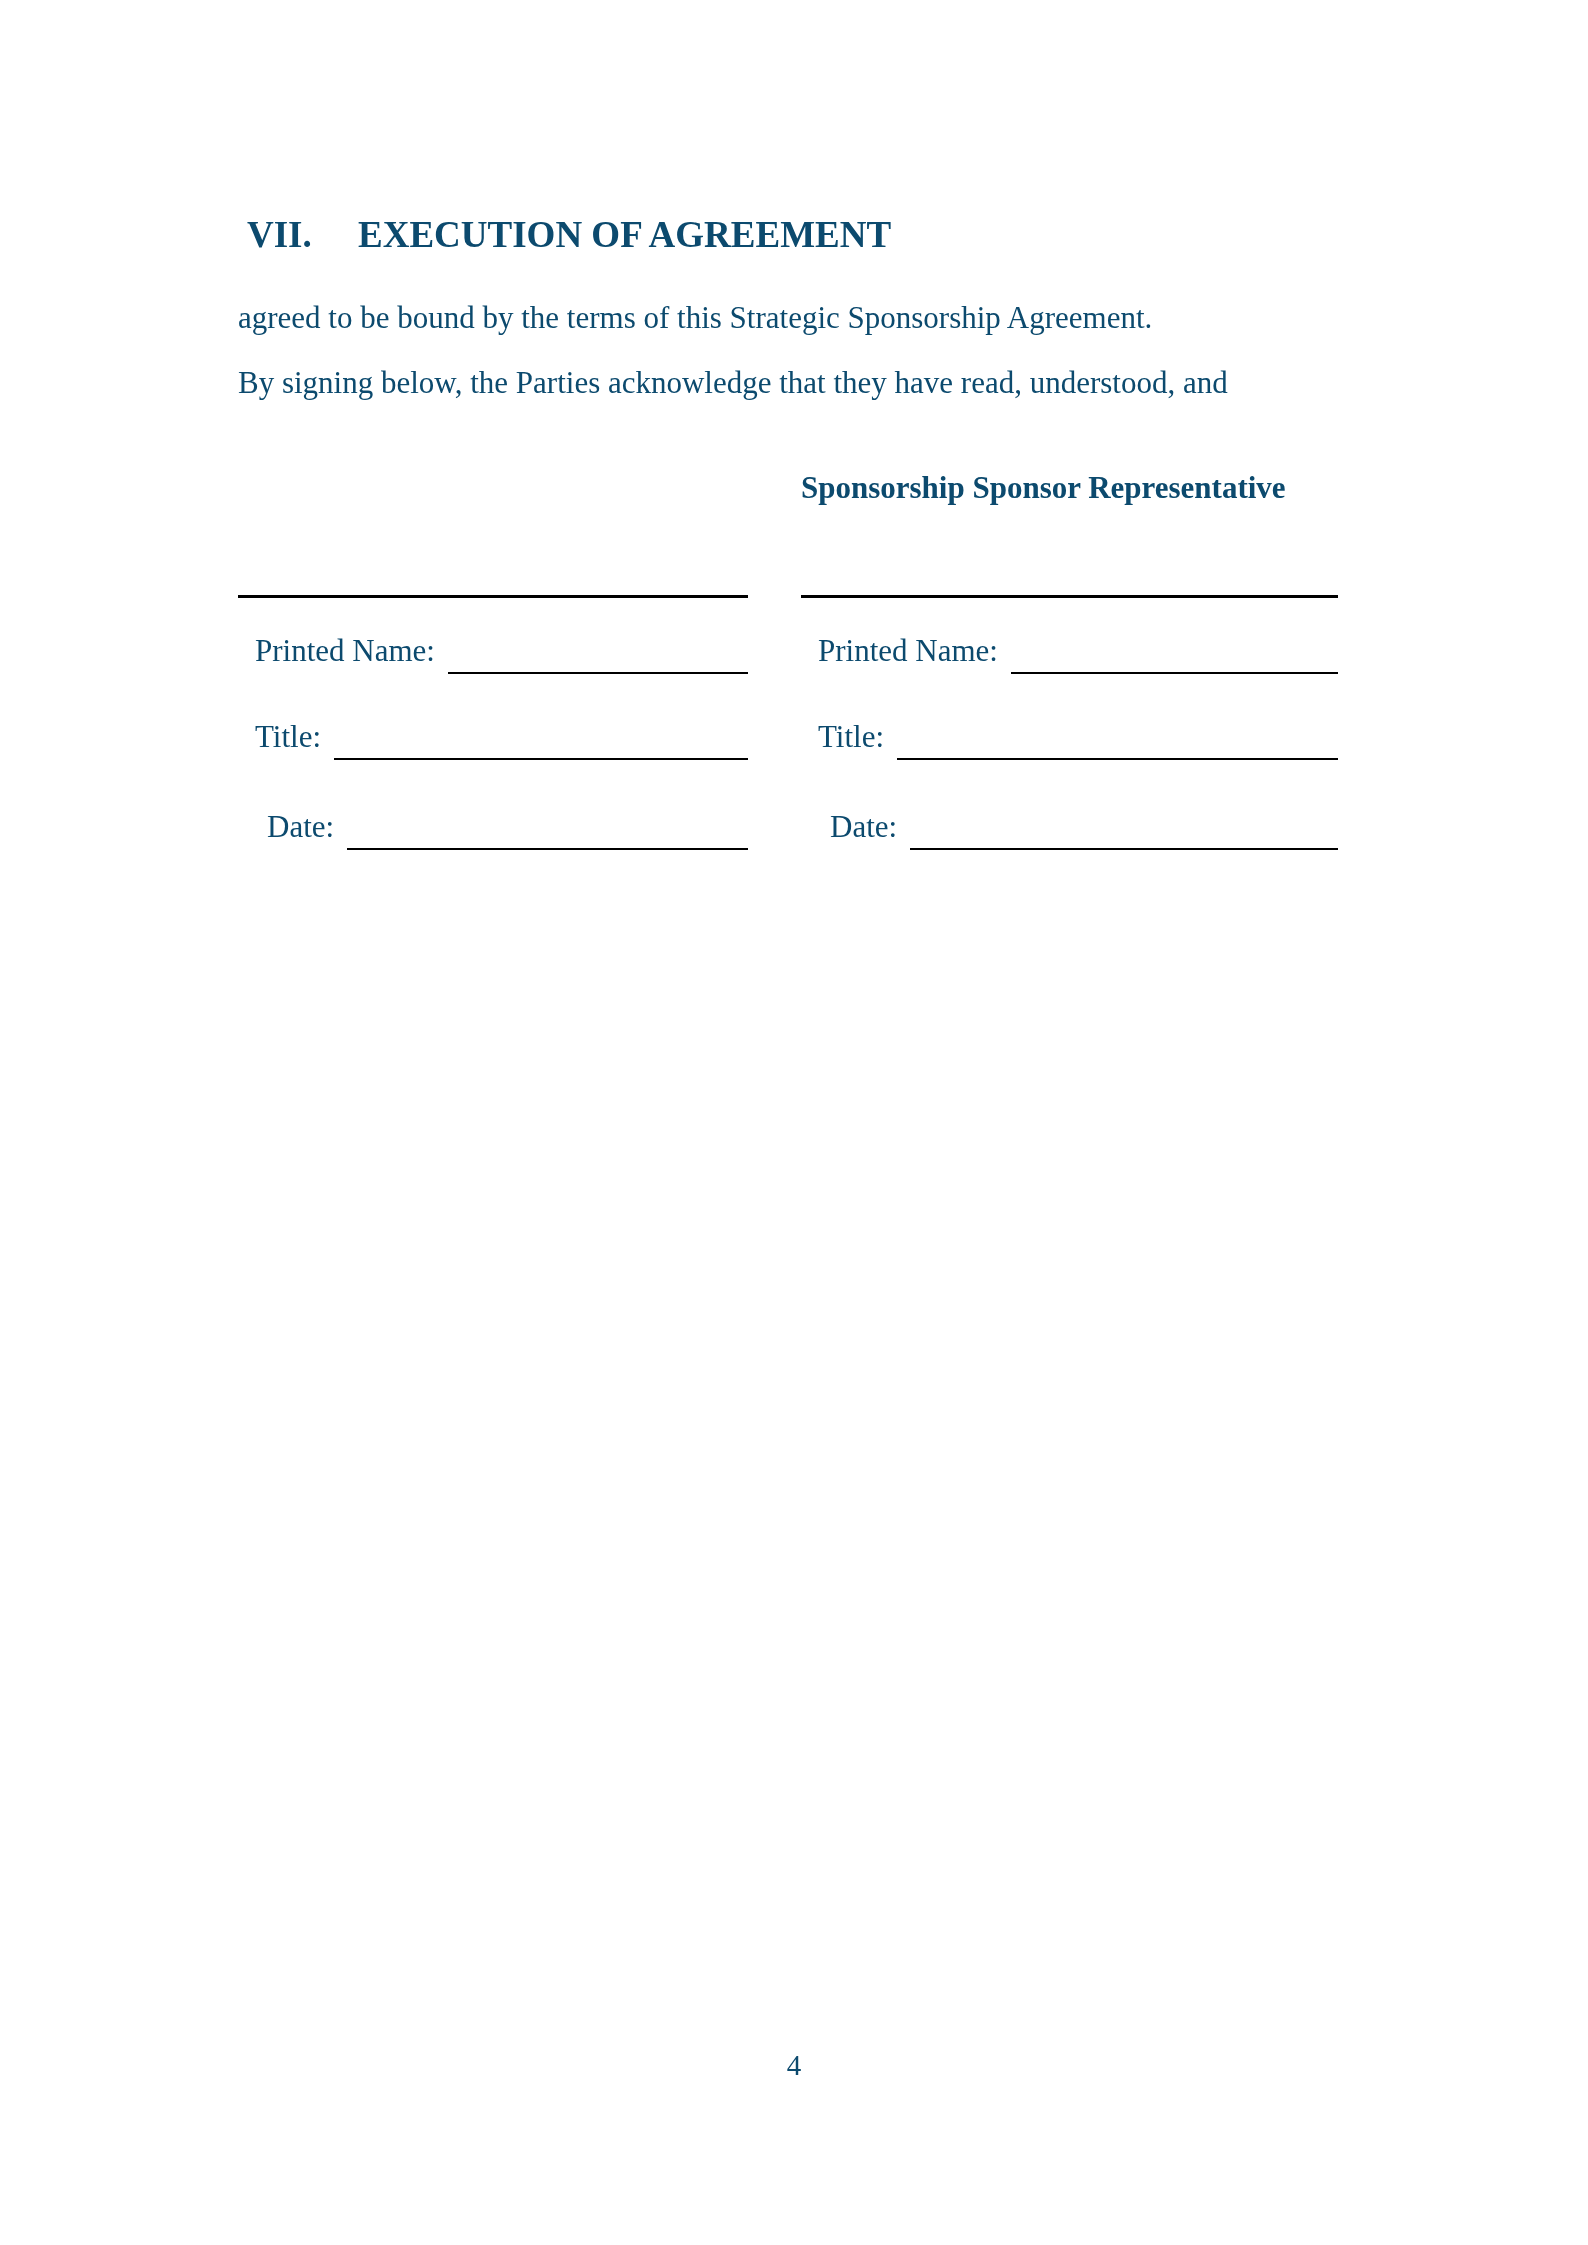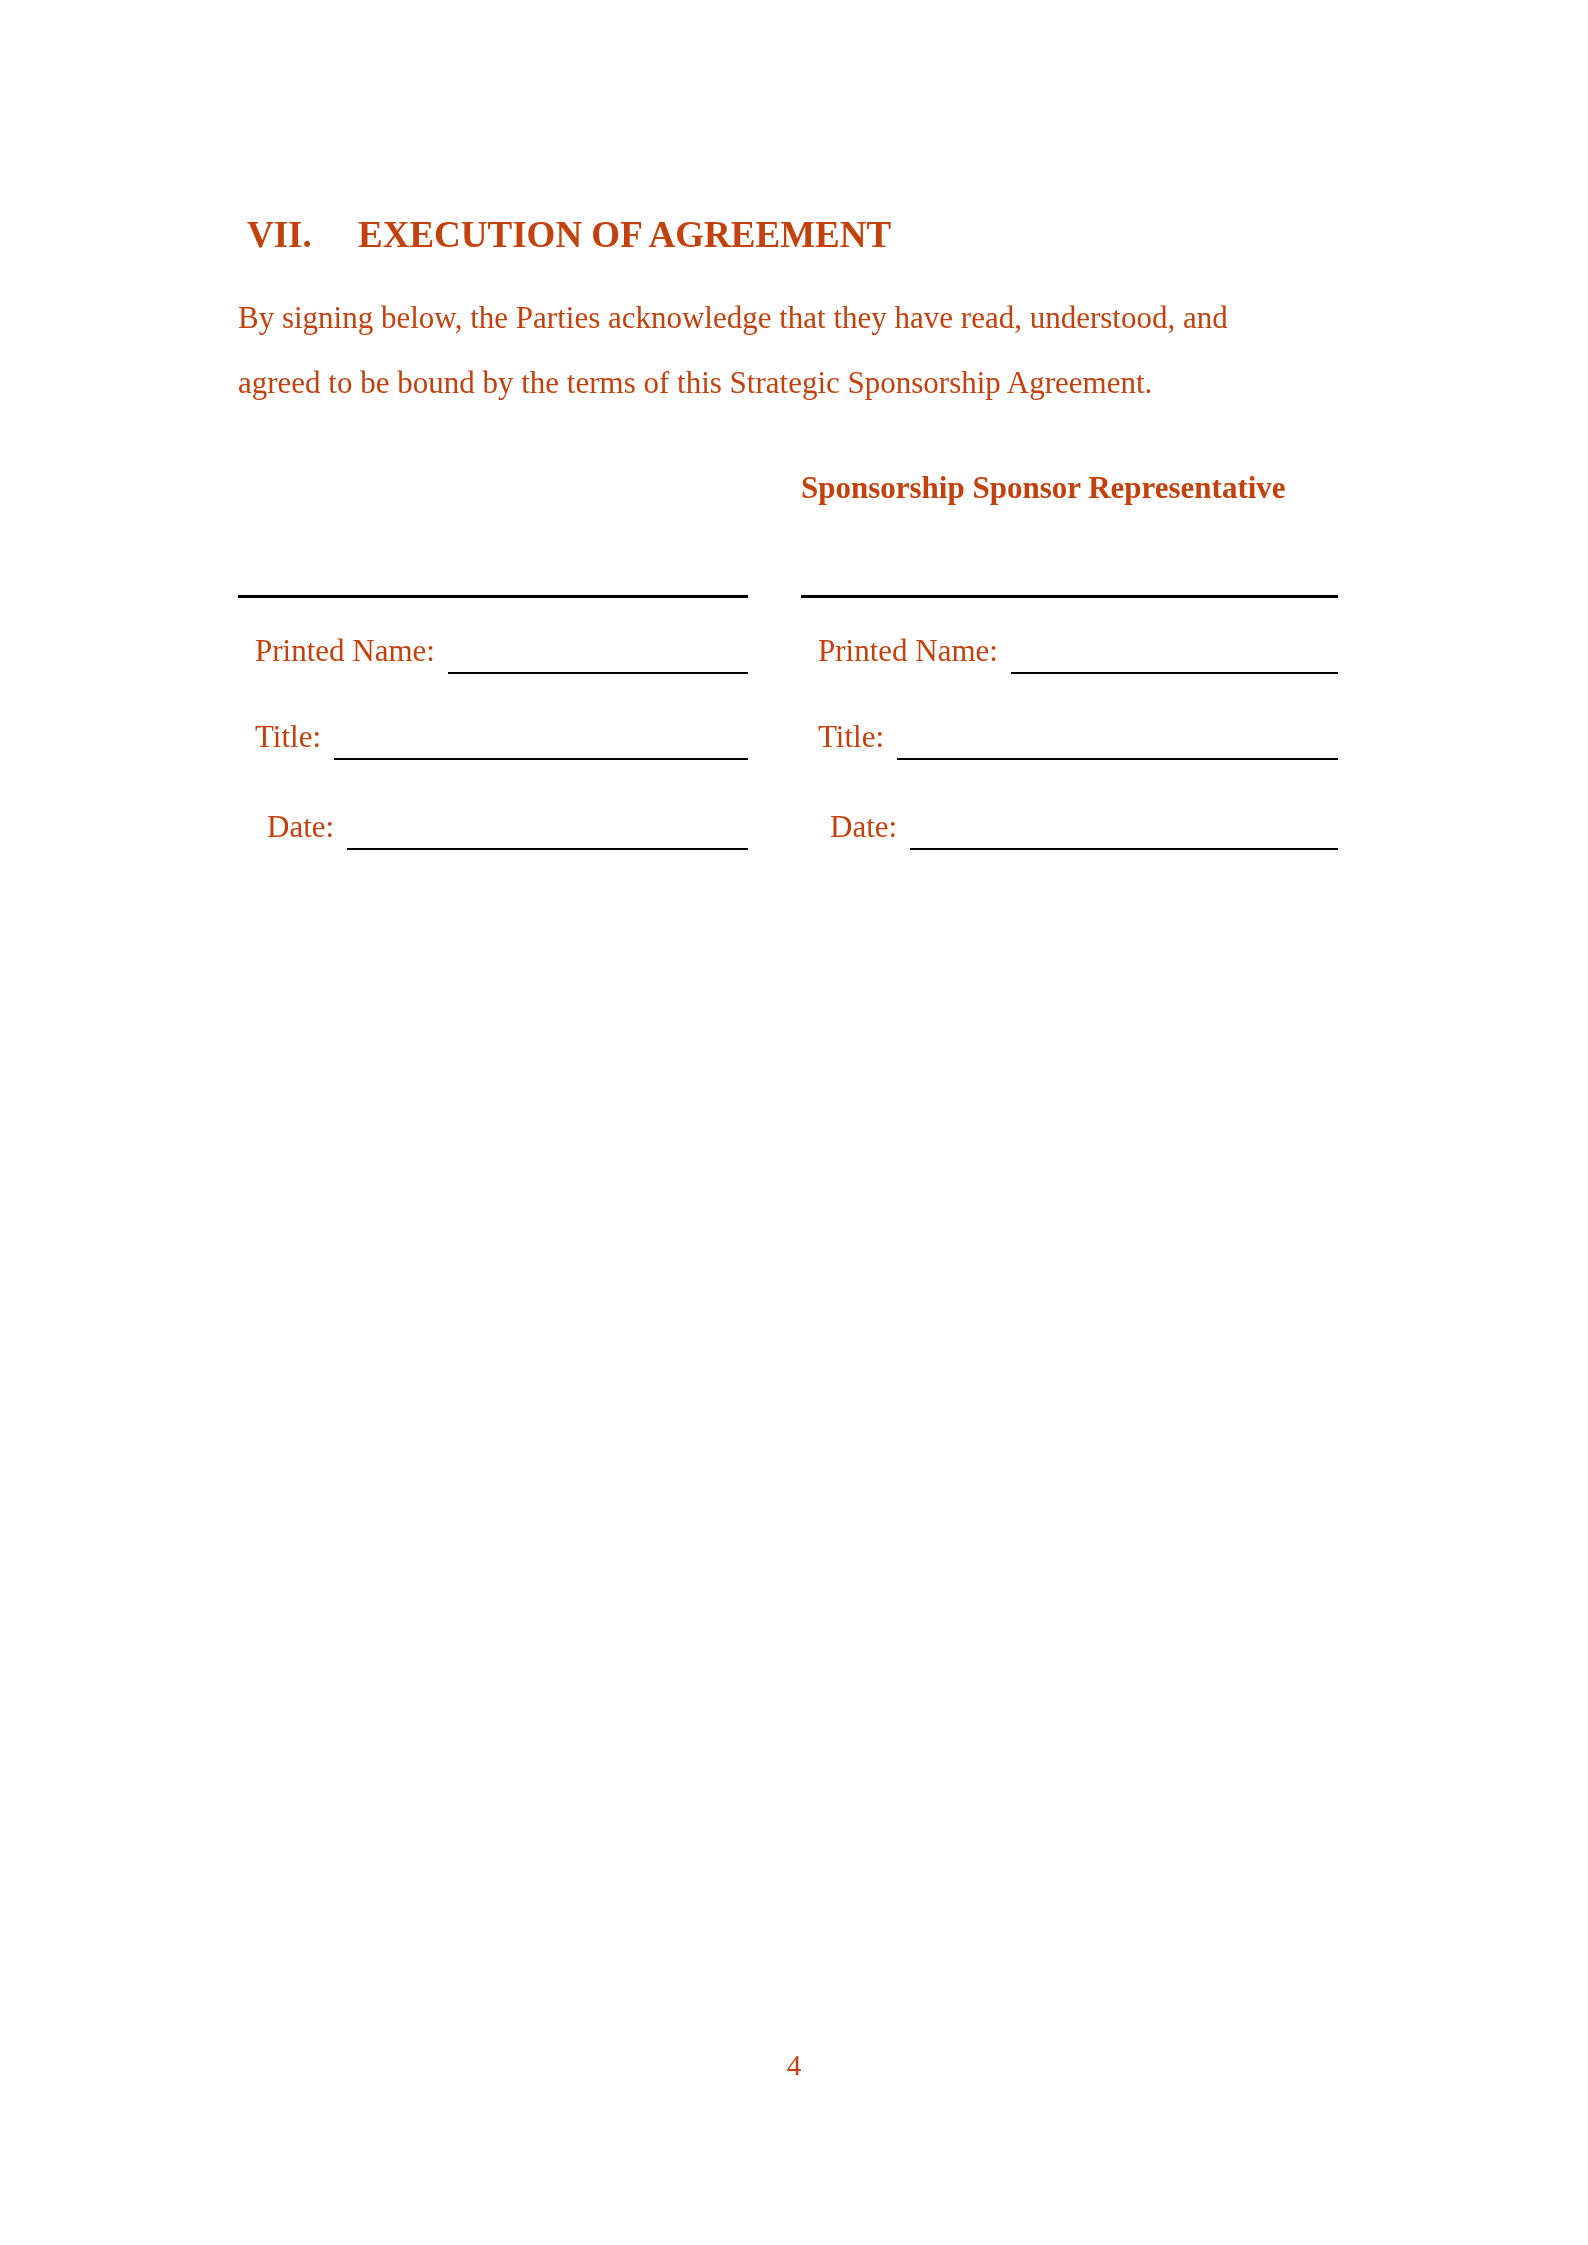--- a/index.html
+++ b/index.html
@@ -5,21 +5,21 @@
   html, body {
     margin: 0;
     padding: 0;
     background: #ffffff;
   }
   .page {
     position: relative;
     width: 1588px;
     height: 2245px;
     background: #ffffff;
-    color: #c2410c;
+    color: #0c4a6e;
     font-family: "Liberation Serif", "DejaVu Serif", serif;
     overflow: hidden;
   }
   .section-heading {
     position: absolute;
     left: 247px;
     top: 214px;
     font-size: 37px;
     font-weight: bold;
     line-height: 42px;
@@ -100,22 +100,22 @@
 </head>
 <body>
 
 <div class="page">
 
   <div class="section-heading">
     <span class="section-number">VII.</span><span>EXECUTION OF AGREEMENT</span>
   </div>
 
   <div class="intro">
+    <span class="line">agreed to be bound by the terms of this Strategic Sponsorship Agreement.</span>
     <span class="line">By signing below, the Parties acknowledge that they have read, understood, and</span>
-    <span class="line">agreed to be bound by the terms of this Strategic Sponsorship Agreement.</span>
   </div>
 
   <div class="sig-col col1">
     <div class="signature-line"></div>
     <div class="field-row printed">
       <span class="field-label">Printed Name:</span>
       <span class="fill-line"></span>
     </div>
     <div class="field-row title">
       <span class="field-label">Title:</span>

